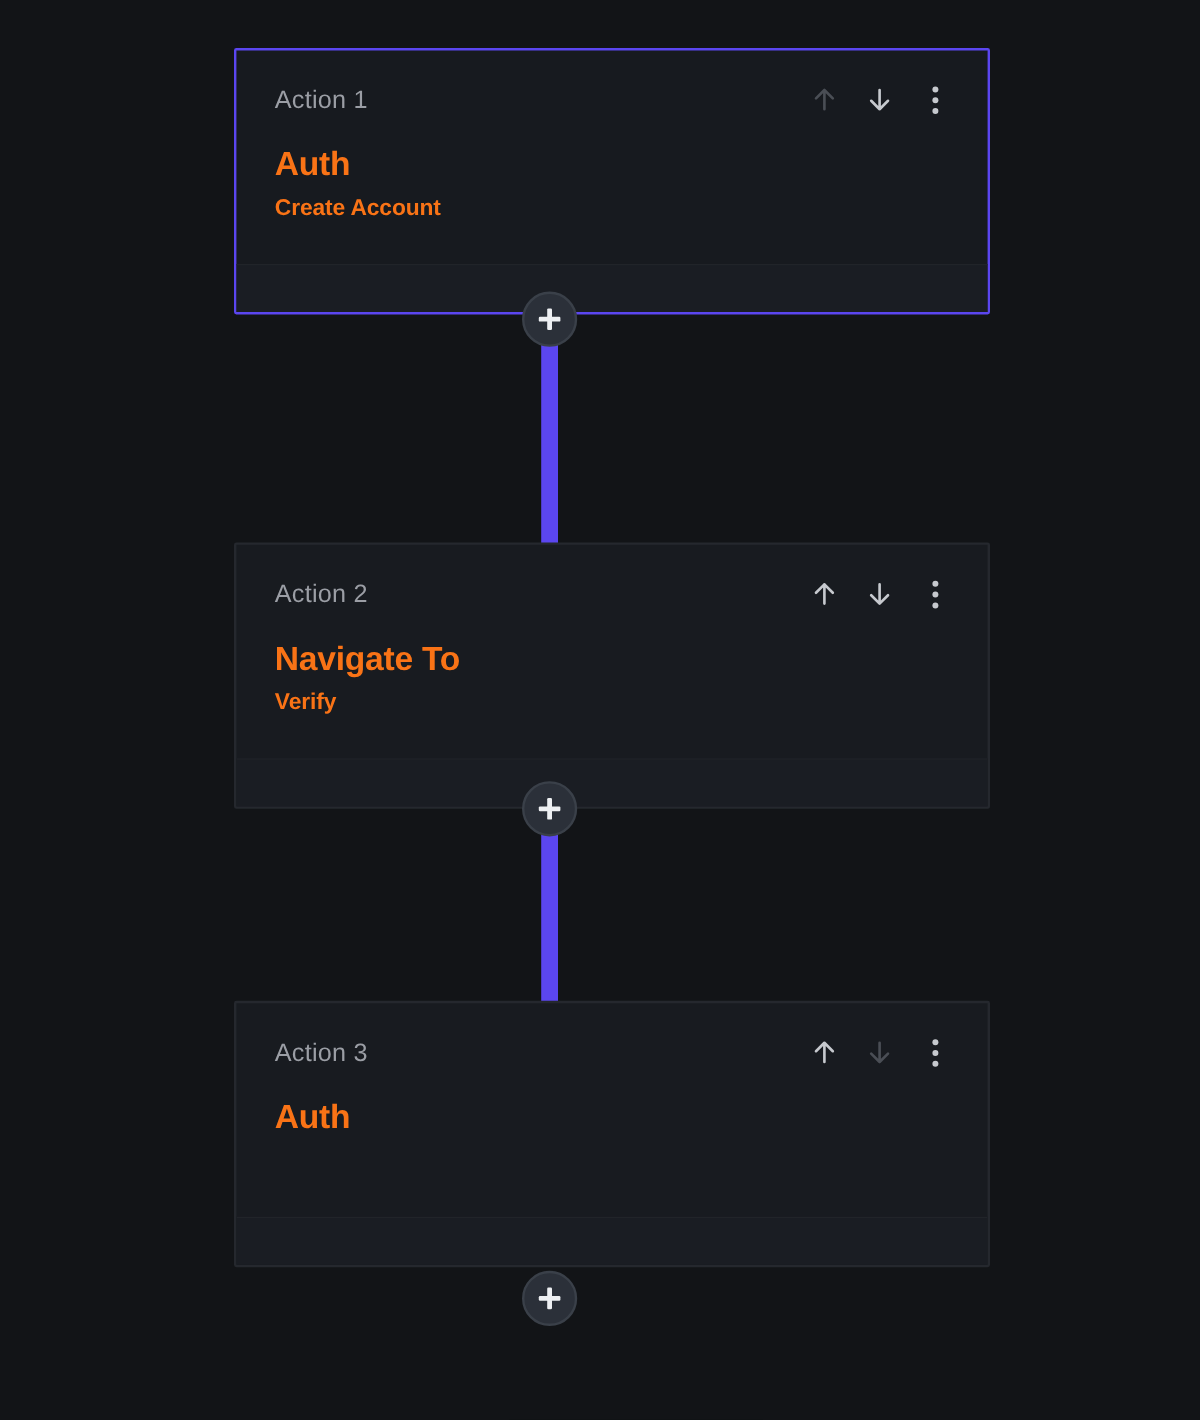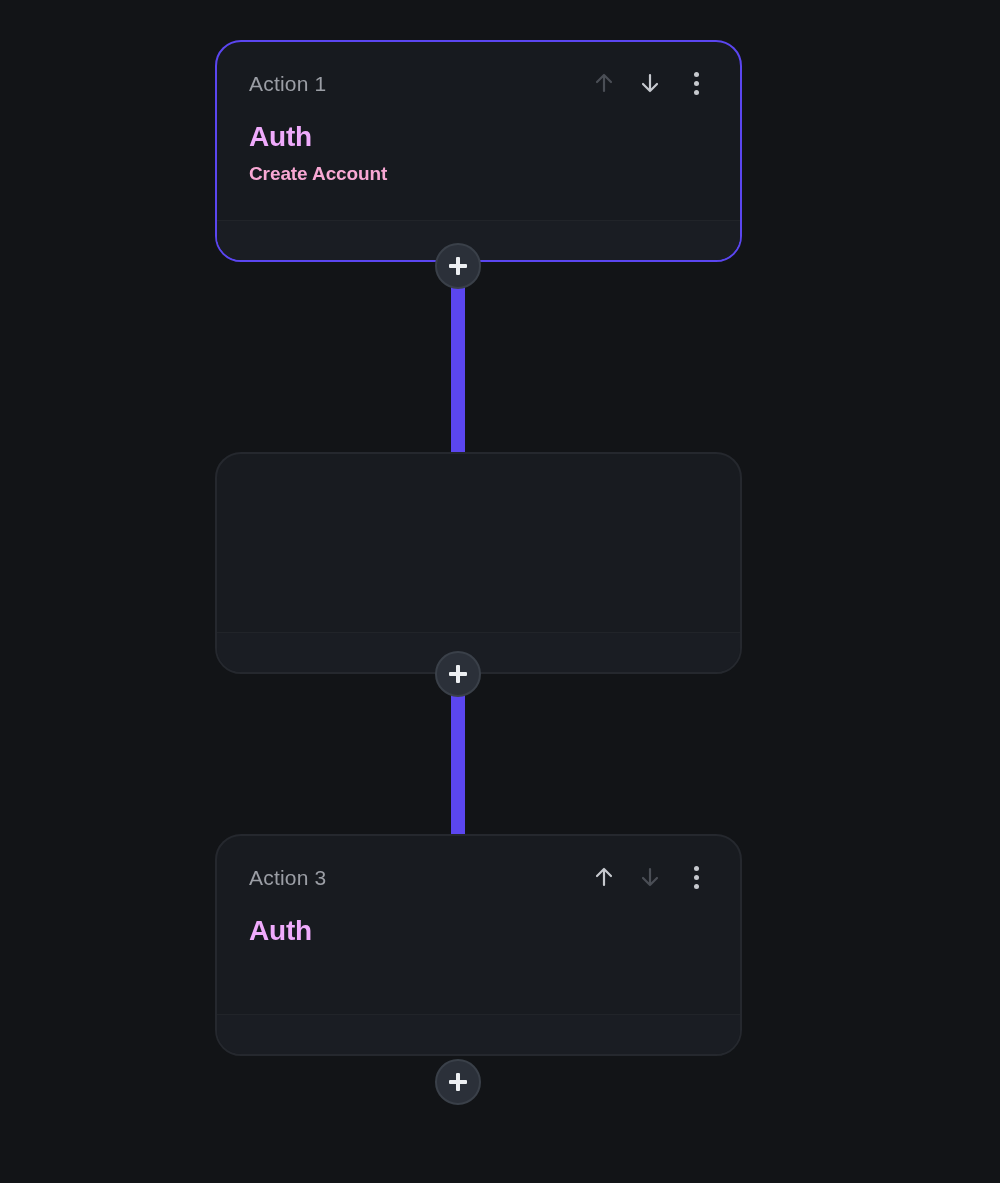--- a/index.html
+++ b/index.html
@@ -26,27 +26,26 @@
     left: 451px;
     width: 14px;
     background: #5B46F0;
     z-index: 1;
   }
 
   
   .action-card {
     position: absolute;
     left: 195px;
-    width: 527px;
-    border-radius: 26px;
+    width: 630px;
+    border-radius: 2px;
     background: #181B20;
     border: 2px solid #25282E;
     z-index: 2;
     overflow: hidden;
-    margin-left: 20px;
   }
   .action-card.selected {
     border-color: #5B46F0;
     background: #171A1F;
   }
 
   .card-body {
     padding: 30px 32px 0 32px;
     height: 178px;
   }
@@ -82,30 +81,30 @@
   .ctrl-icon svg { display: block; }
   .ctrl-icon.enabled  svg { stroke: #C6C9CE; }
   .ctrl-icon.disabled svg { stroke: #4A4E55; }
 
   .kebab { display: flex; flex-direction: column; gap: 4px; align-items: center; }
   .kebab i { width: 5px; height: 5px; border-radius: 50%; background: #C6C9CE; display: block; }
 
   .action-title {
     font-size: 28px;
     font-weight: bold;
-    color: #f0abfc;
+    color: #f97316;
     letter-spacing: -0.2px;
     margin-top: 18px;
     line-height: 34px;
   }
 
   .action-subtitle {
     font-size: 19px;
     font-weight: bold;
-    color: #f9a8d4;
+    color: #f97316;
     letter-spacing: -0.1px;
     margin-top: 8px;
     line-height: 24px;
   }
 
   .card-footer {
     height: 40px;
     border-top: 1px solid #212429;
     background: #1A1D23;
   }
@@ -168,20 +167,42 @@
             </span>
           </span>
         </div>
         <div class="action-title">Auth</div>
         <div class="action-subtitle">Create Account</div>
       </div>
       <div class="card-footer"></div>
     </div>
     <div class="action-card" style="top: 452px; height: 222px;">
       <div class="card-body">
+        <div class="card-head">
+          <span class="action-index">Action 2</span>
+          <span class="card-controls">
+            <span class="ctrl-icon enabled">
+              <svg width="24" height="24" viewBox="0 0 24 24" fill="none" stroke-width="2.2" stroke-linecap="round" stroke-linejoin="round">
+                <path d="M12 20 L12 4 M5 11 L12 4 L19 11"></path>
+              </svg>
+            </span>
+            <span class="ctrl-icon enabled">
+              <svg width="24" height="24" viewBox="0 0 24 24" fill="none" stroke-width="2.2" stroke-linecap="round" stroke-linejoin="round">
+                <path d="M12 4 L12 20 M5 13 L12 20 L19 13"></path>
+              </svg>
+            </span>
+            <span class="ctrl-icon kebab">
+              <i></i>
+              <i></i>
+              <i></i>
+            </span>
+          </span>
+        </div>
+        <div class="action-title">Navigate To</div>
+        <div class="action-subtitle">Verify</div>
       </div>
       <div class="card-footer"></div>
     </div>
     <div class="action-card" style="top: 834px; height: 222px;">
       <div class="card-body">
         <div class="card-head">
           <span class="action-index">Action 3</span>
           <span class="card-controls">
             <span class="ctrl-icon enabled">
               <svg width="24" height="24" viewBox="0 0 24 24" fill="none" stroke-width="2.2" stroke-linecap="round" stroke-linejoin="round">

